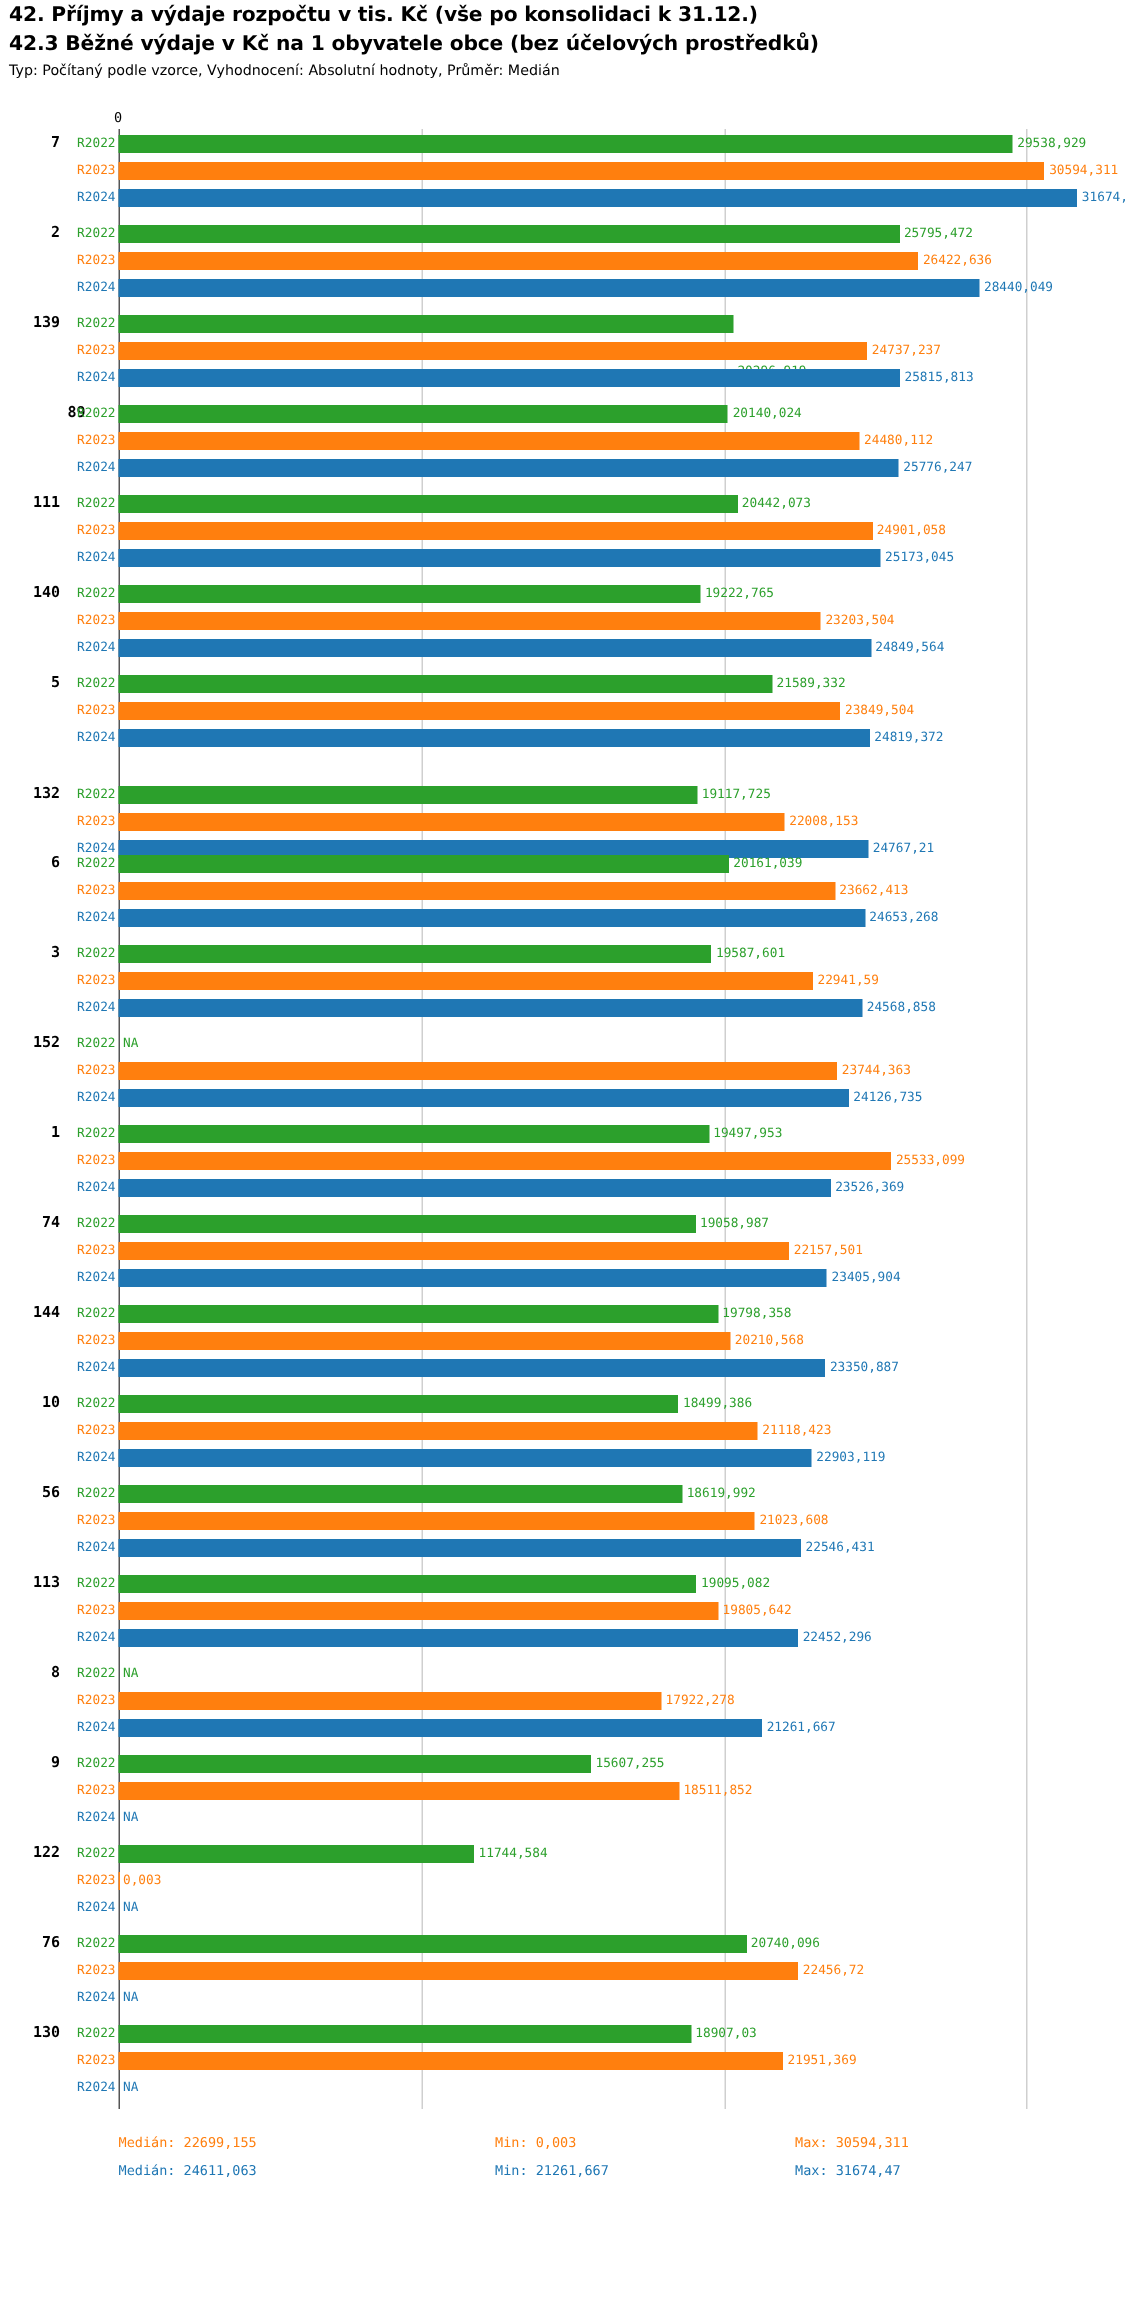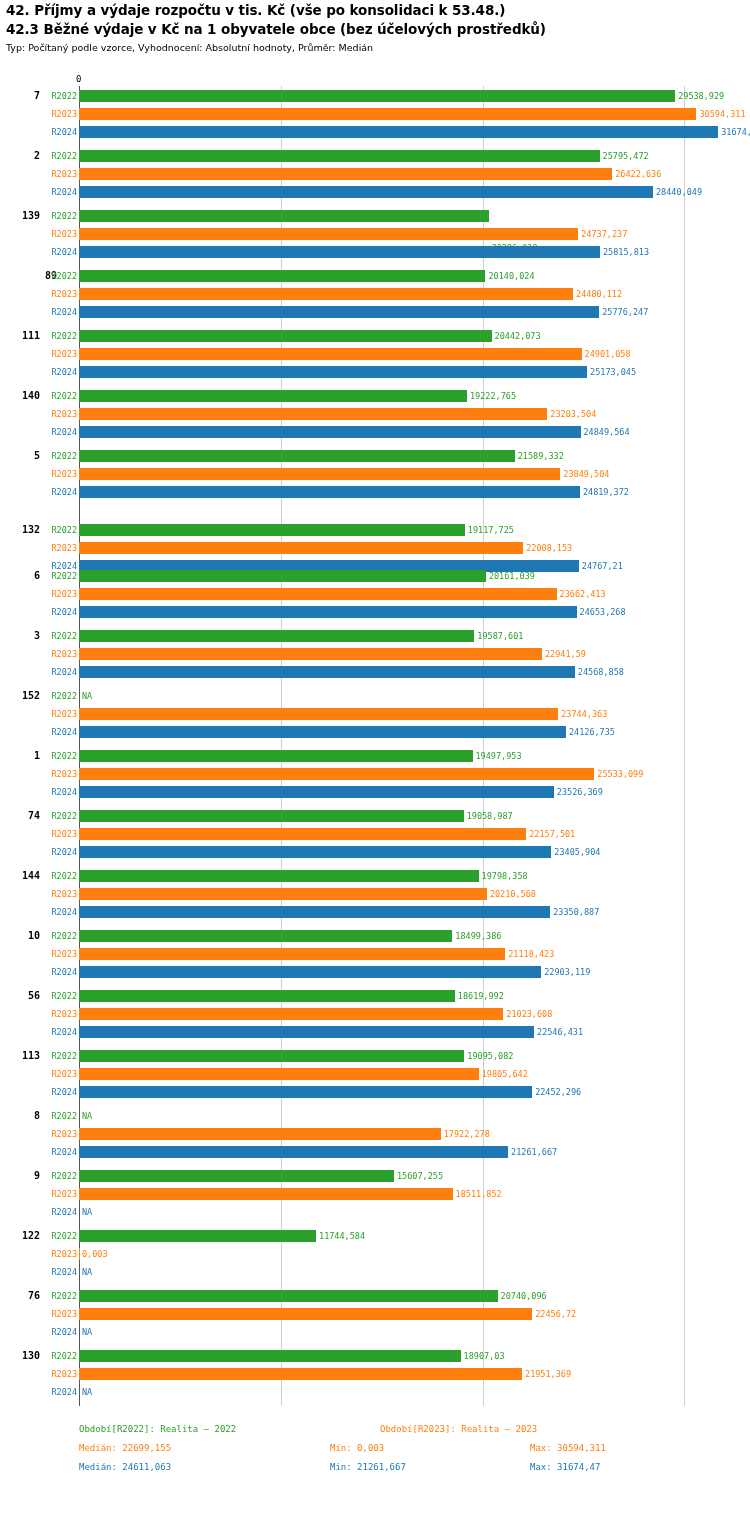--- a/index.html
+++ b/index.html
@@ -67,21 +67,21 @@
   }
   .lg-row{position:relative;height:19px;}
   .lg-item{position:absolute;white-space:nowrap;}
   .c-g{color:#2ca02c;}
   .c-o{color:#ff7f0e;}
   .c-b{color:#1f77b4;}
 </style>
 </head>
 <body>
 
-<div class="title1">42. Příjmy a výdaje rozpočtu v tis. Kč (vše po konsolidaci k 53.48.)</div>
+<div class="title1">42. Příjmy a výdaje rozpočtu v tis. Kč (vše po konsolidaci k 31.12.)</div>
 <div class="title2">42.3 Běžné výdaje v Kč na 1 obyvatele obce (bez účelových prostředků)</div>
 <div class="subtitle">Typ: Počítaný podle vzorce, Vyhodnocení: Absolutní hodnoty, Průměr: Medián</div>
 <div class="zero-label">0</div>
 
 <div id="plot">
     <div class="gridline" style="left: 201.818px;"></div>
     <div class="gridline" style="left: 403.636px;"></div>
     <div class="gridline" style="left: 605.455px;"></div>
     <div class="axis"></div>
     <div class="grp" style="top: 0px; height: 60px;">
@@ -470,24 +470,20 @@
         <span class="vlabel o" style="left: 446.019px;">21951,369</span>
       </div>
       <div class="row" style="top: 39px; width: 666px;">
         <span class="per b">R2024</span>
         <span class="vlabel b" style="left: 3px;">NA</span>
       </div>
     </div>
   </div>
 
 <div class="legend">
-  <div class="lg-row">
-    <span class="lg-item c-g" style="left:79px;">Období[R2022]: Realita – 2022</span>
-    <span class="lg-item c-o" style="left:380px;">Období[R2023]: Realita – 2023</span>
-  </div>
   <div class="lg-row">
     <span class="lg-item c-o" style="left:79px;">Medián: 22699,155</span>
     <span class="lg-item c-o" style="left:330px;">Min: 0,003</span>
     <span class="lg-item c-o" style="left:530px;">Max: 30594,311</span>
   </div>
   <div class="lg-row">
     <span class="lg-item c-b" style="left:79px;">Medián: 24611,063</span>
     <span class="lg-item c-b" style="left:330px;">Min: 21261,667</span>
     <span class="lg-item c-b" style="left:530px;">Max: 31674,47</span>
   </div>

